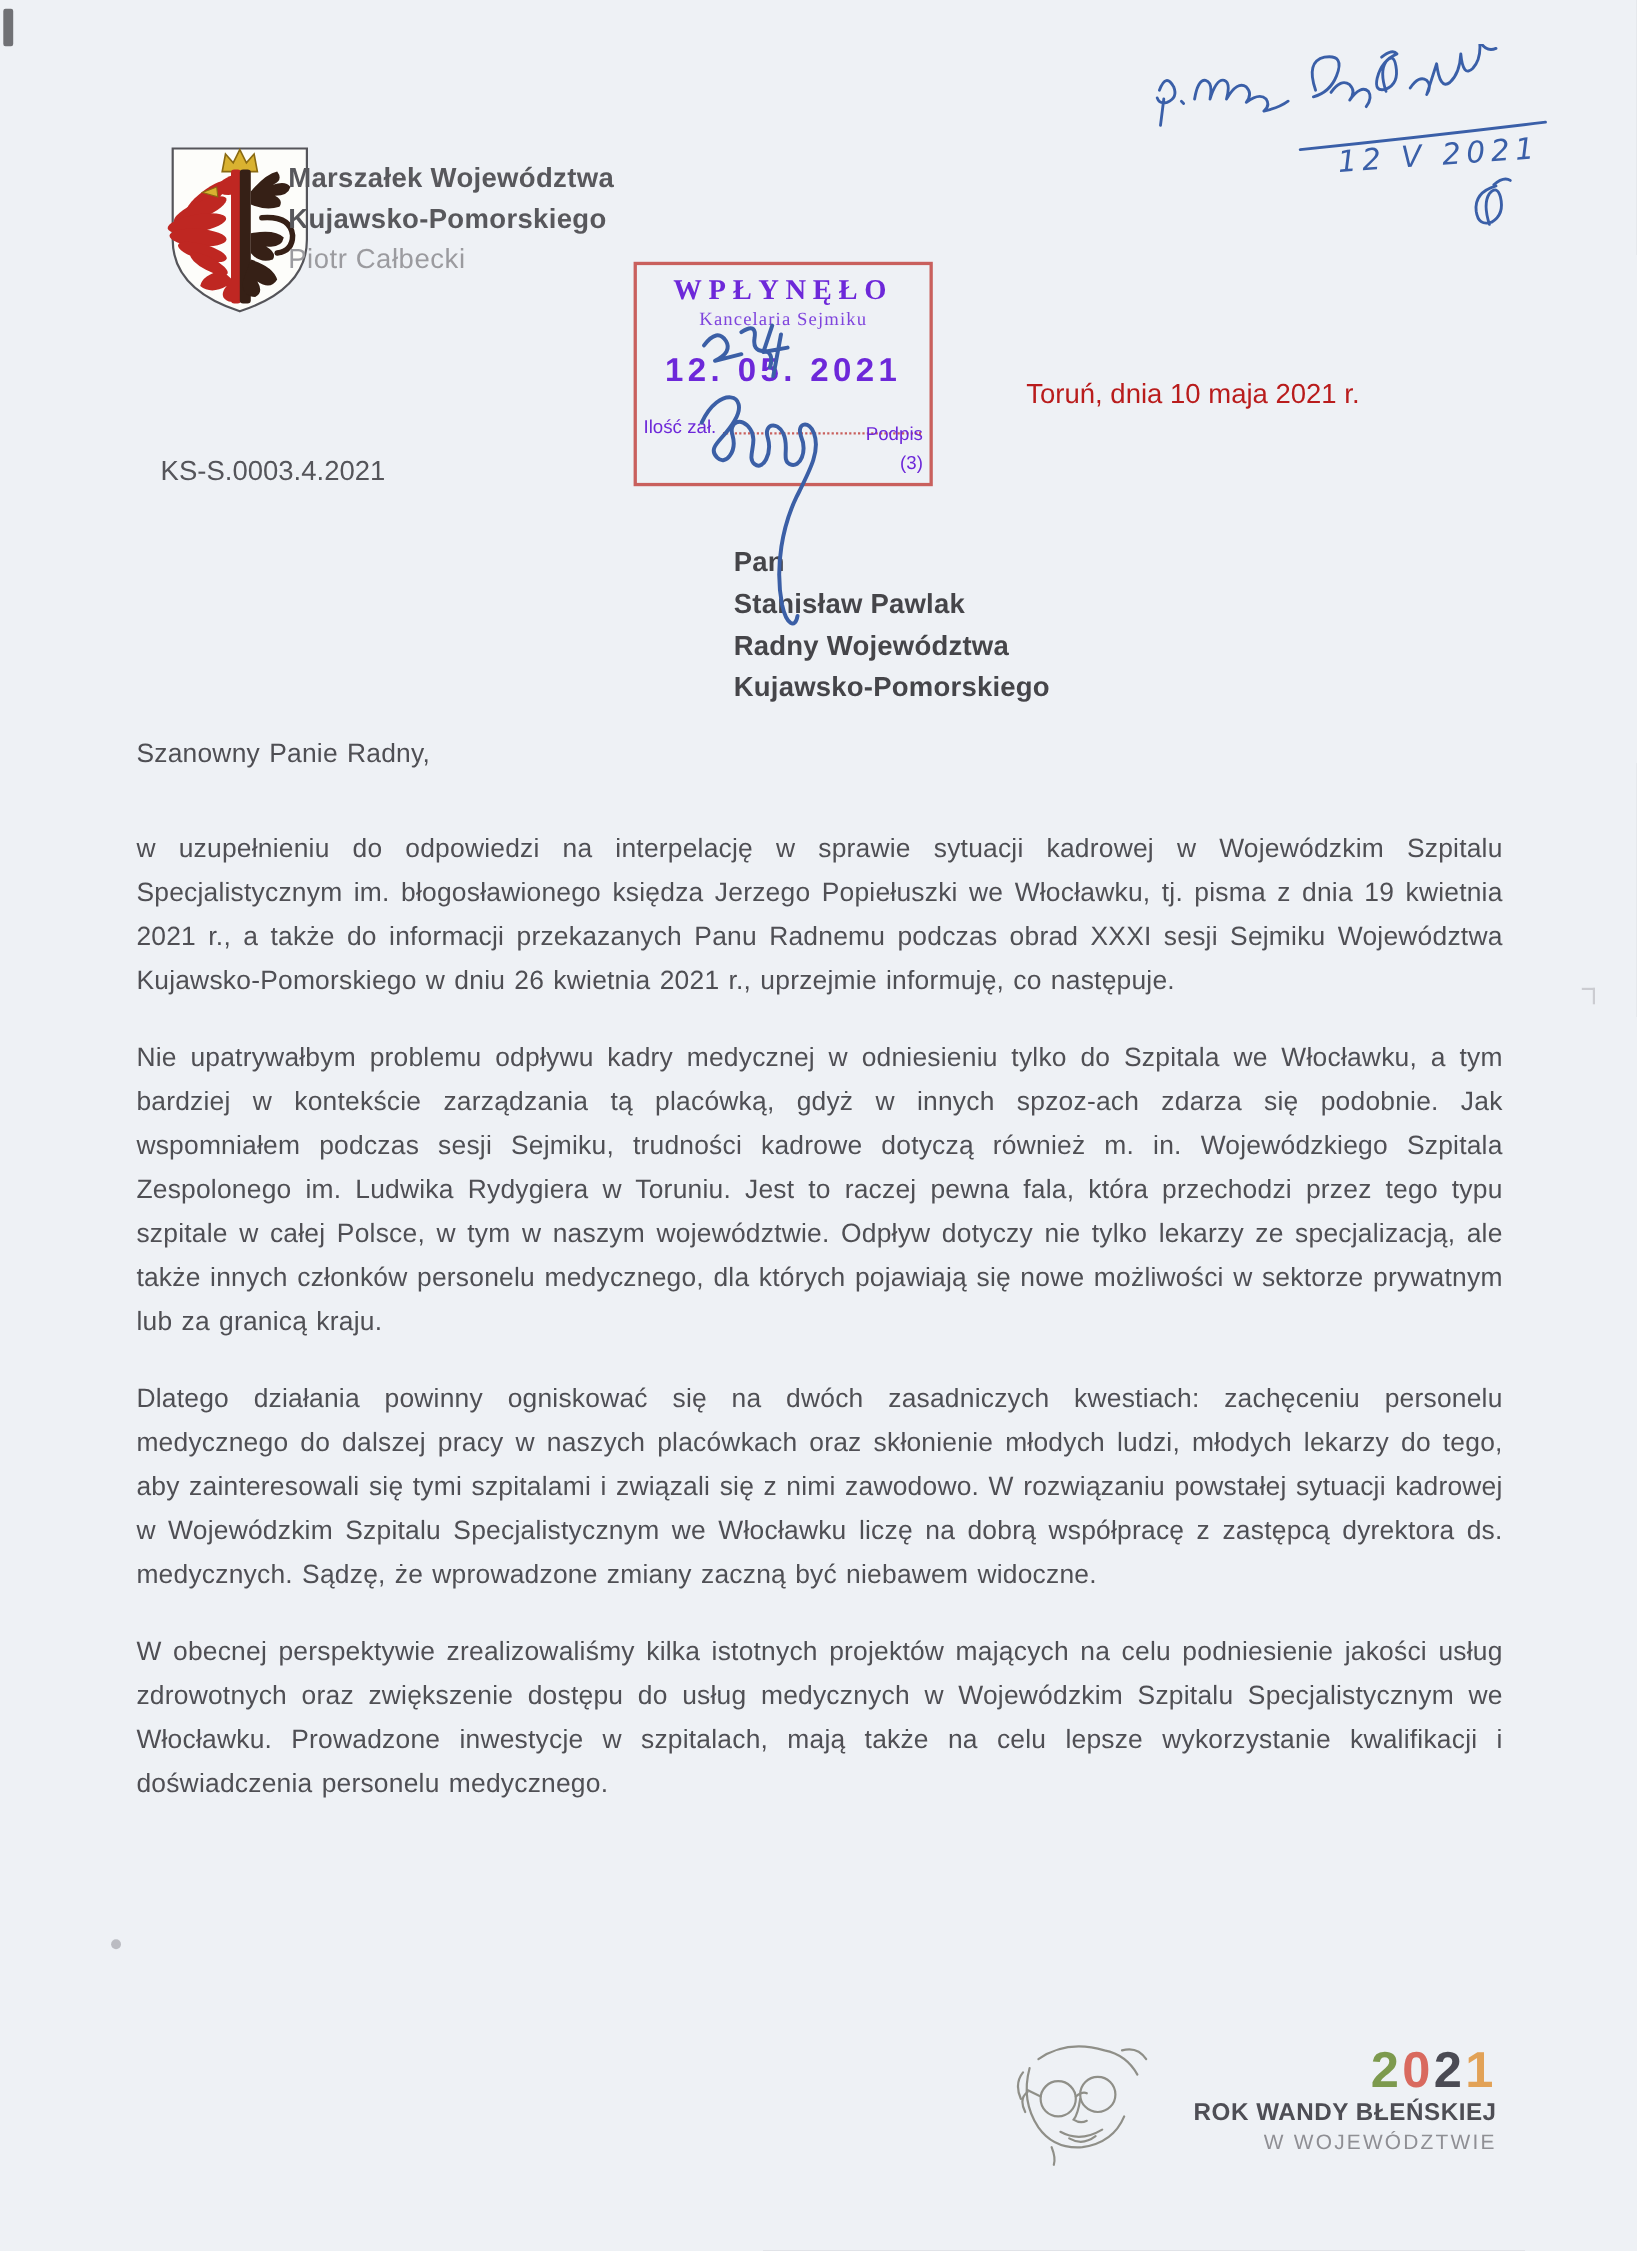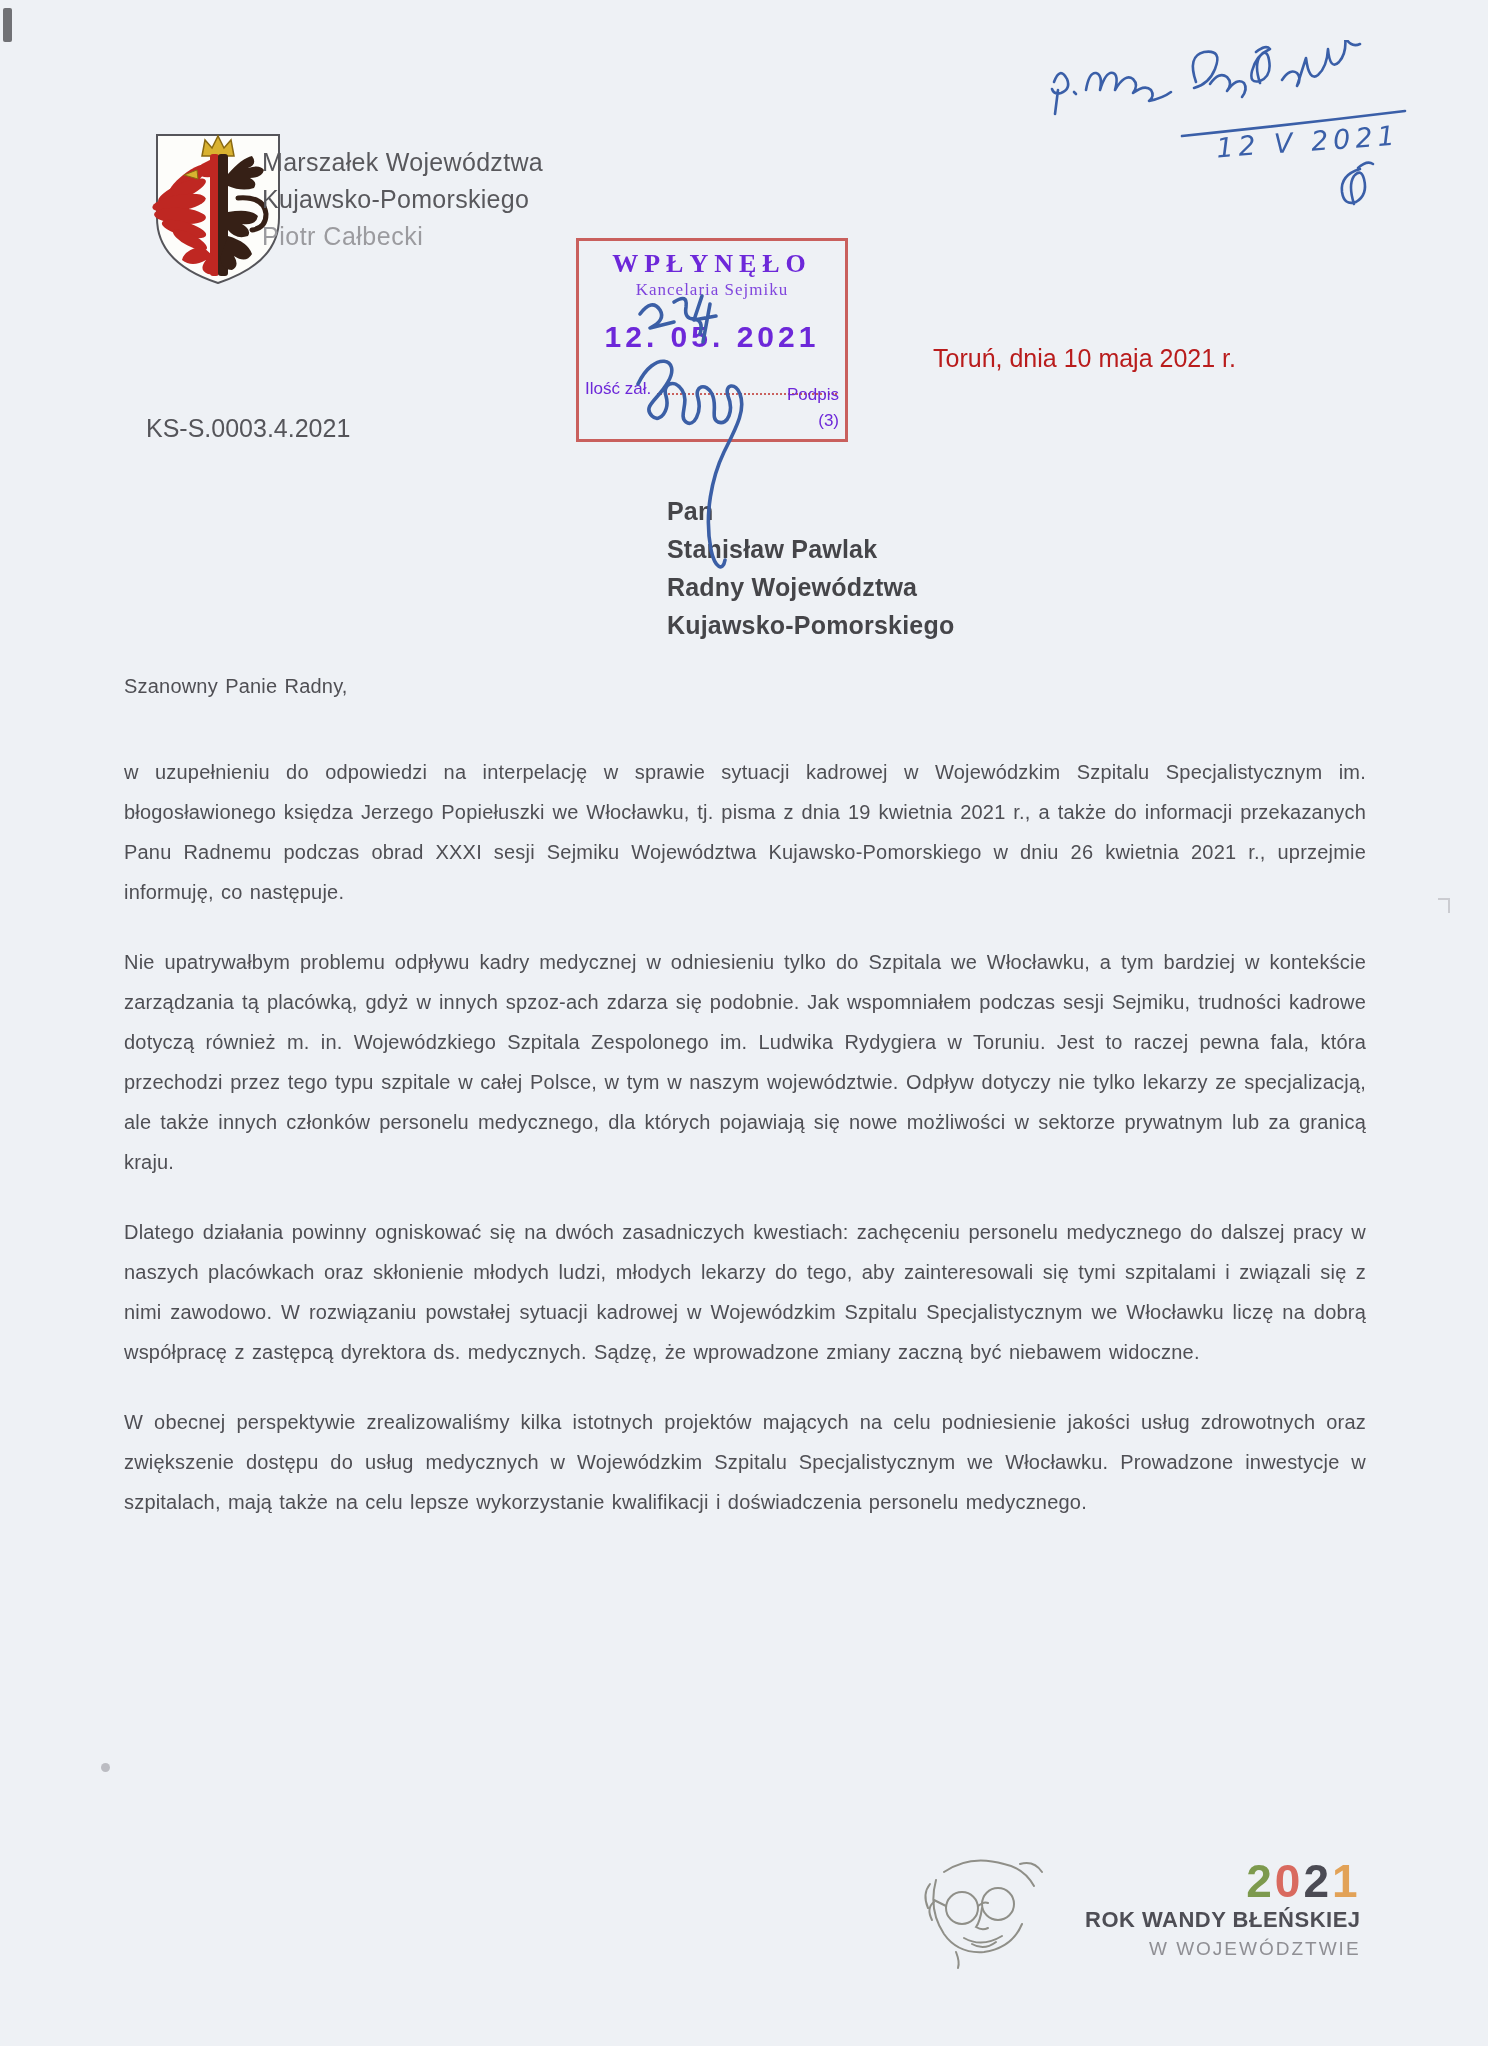--- a/index.html
+++ b/index.html
@@ -15,21 +15,21 @@
   .speck-b{position:absolute;left:1438px;top:898px;width:10px;height:13px;border-right:2px solid #a9a9af;border-top:2px solid #a9a9af;opacity:.5;}
   
   .hw{position:absolute;color:#3a5fa8;}
   .hw-date{
     left:1216px;top:126px;font-size:27px;letter-spacing:5px;
     transform:rotate(-4deg);font-family:"DejaVu Sans",sans-serif;font-style:italic;
   }
   
   .crest{position:absolute;left:150px;top:128px;width:136px;height:162px;}
   .header-text{position:absolute;left:262px;top:144px;line-height:37px;}
-  .header-title{font-size:25px;font-weight:400;color:#58585c;letter-spacing:.3px;}
+  .header-title{font-size:25px;font-weight:700;color:#58585c;letter-spacing:.3px;}
   .header-person{font-size:25px;font-weight:400;color:#9b9b9f;letter-spacing:.5px;}
   
   .stamp{
     position:absolute;left:576px;top:238px;width:272px;height:204px;
     border:3px solid rgba(196,80,76,.9);box-sizing:border-box;color:#6d28d9;
   }
   .stamp-title{text-align:center;margin-top:8px;font-family:"Liberation Serif",serif;
     font-weight:700;font-size:26px;letter-spacing:6px;}
   .stamp-office{text-align:center;margin-top:1px;font-family:"Liberation Serif",serif;
     font-size:17px;letter-spacing:1px;opacity:.85;}
@@ -39,21 +39,21 @@
   .stamp-row.r2{bottom:8px;flex-direction:column;}
   .leader{flex:1;border-bottom:2px dotted rgba(196,80,76,.9);margin:0 2px 4px 6px;height:0;}
   .sig-svg{position:absolute;left:596px;top:286px;width:190px;height:300px;z-index:3;}
   
   .dateline{position:absolute;left:933px;top:344px;font-size:25px;color:#b91c1c;}
   .reference{position:absolute;left:146px;top:414px;font-size:25px;color:#55555a;}
   
   .recipient{position:absolute;left:667px;top:492px;font-size:25px;font-weight:700;
     color:#454549;line-height:38px;letter-spacing:.2px;}
   
-  .body{position:absolute;left:124px;top:666px;width:1242px;font-size:20px;line-height:40px;
+  .body{position:absolute;left:124px;top:666px;width:1242px;font-size:24px;line-height:40px;
     color:#4f4f54;letter-spacing:.2px;word-spacing:1.5px;}
   .salutation{margin:0 0 46px 0;}
   .body p{margin:0 0 30px 0;text-align:justify;}
   .body p:last-child{margin-bottom:0;}
   
   .face-svg{position:absolute;left:900px;top:1850px;width:160px;height:120px;}
   .footer-text{position:absolute;left:1085px;top:1858px;text-align:right;}
   .year{font-size:46px;font-weight:700;letter-spacing:3px;line-height:46px;}
   .campaign1{font-size:22px;font-weight:700;color:#4e4e55;letter-spacing:.5px;margin-top:3px;}
   .campaign2{font-size:19px;color:#8f8f94;letter-spacing:2px;margin-top:5px;}

